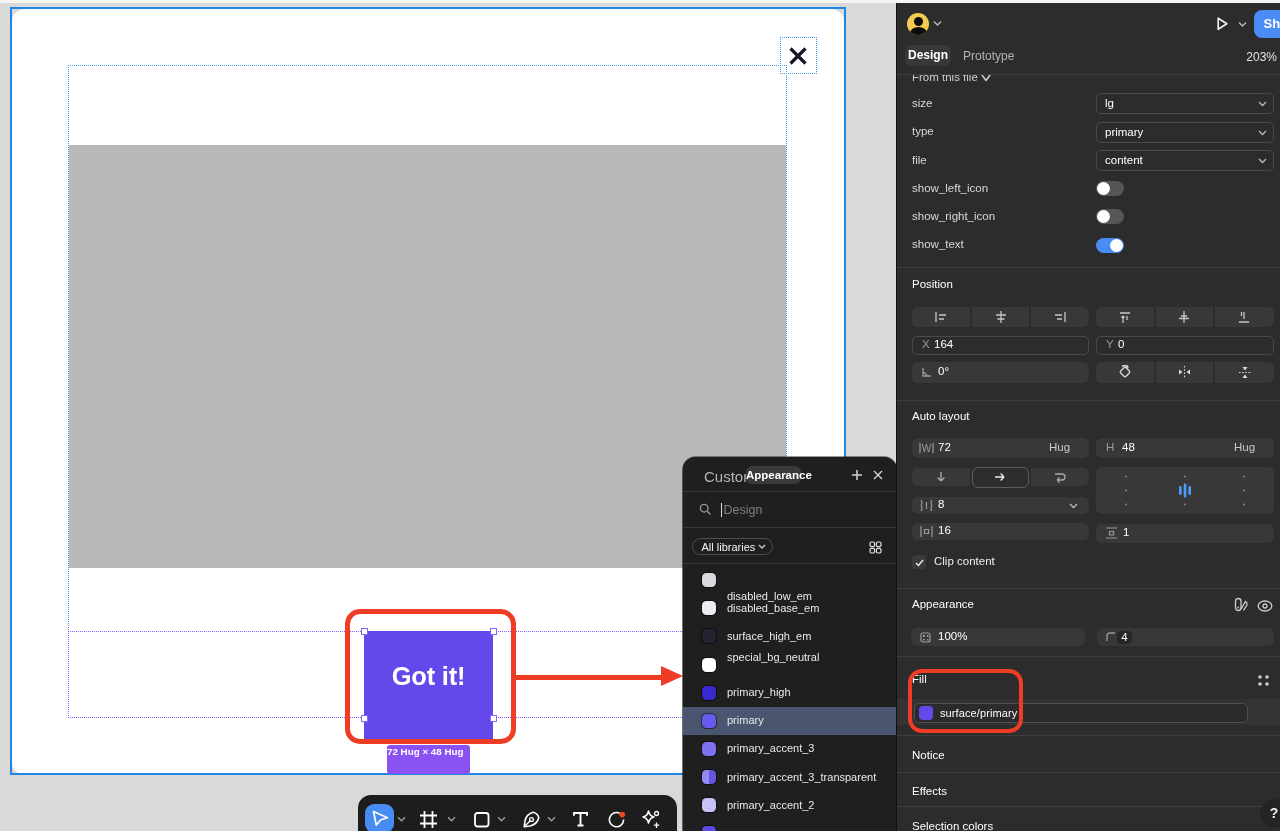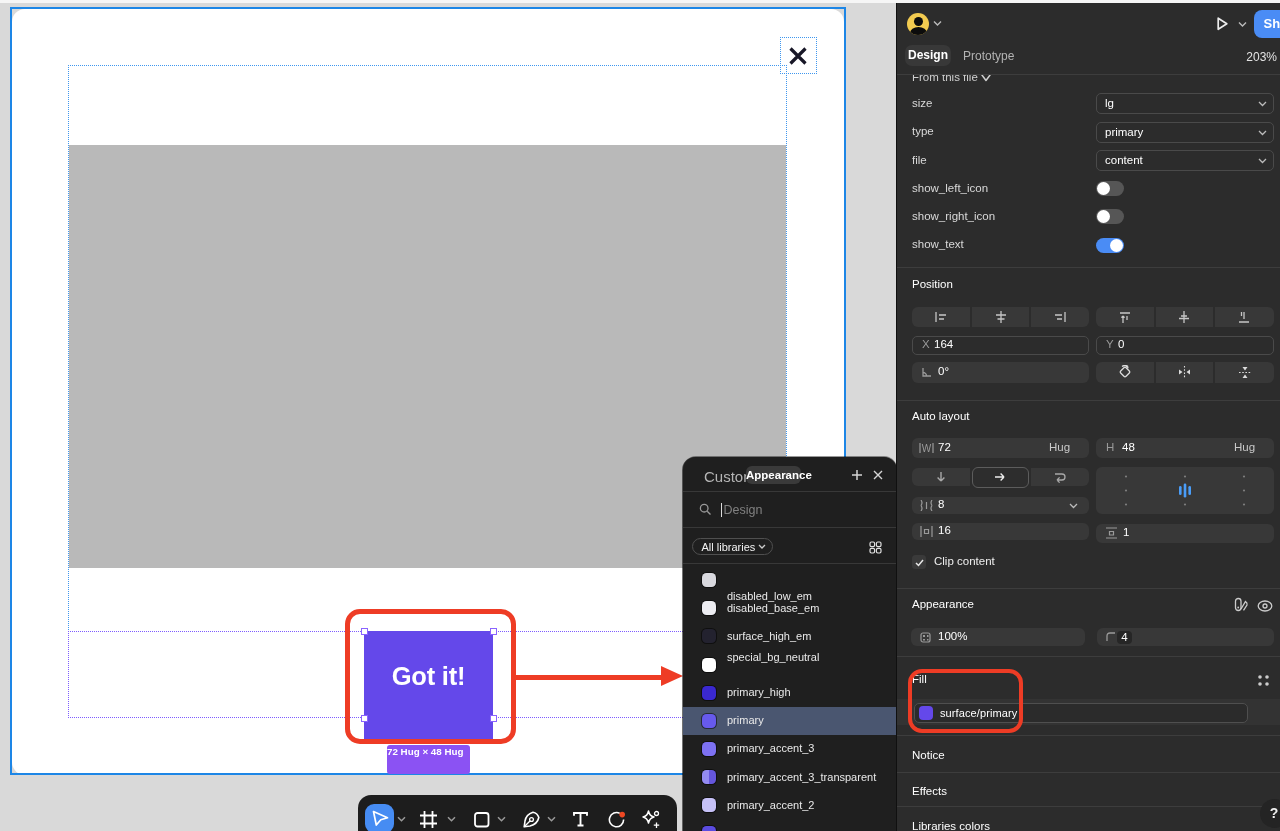--- a/index.html
+++ b/index.html
@@ -377,18 +377,18 @@
     <div class="abs" style="left:0;top:696px;width:384px;height:26px;background:#333333"></div>
     <div class="abs" style="left:17px;top:699.5px;width:334px;height:20px;background:#2b2b2b;border:1px solid #4f4f4f;border-radius:5px">
       <div class="abs" style="left:4px;top:2.5px;width:14px;height:14px;background:#6448ea;border-radius:4px"></div>
       <div class="abs" style="left:25px;top:3.5px;color:#fff;font-size:11px;font-weight:400;letter-spacing:0.1px">surface/primary</div>
     </div>
     <div class="abs sdiv" style="top:732px"></div>
     <div class="abs shead" style="top:746px">Notice</div>
     <div class="abs sdiv" style="top:768.5px"></div>
     <div class="abs shead" style="top:782px">Effects</div>
     <div class="abs sdiv" style="top:802.5px"></div>
-    <div class="abs shead" style="top:817px">Libraries colors</div>
+    <div class="abs shead" style="top:817px">Selection colors</div>
     <div class="abs" style="left:362.5px;top:796px;width:29px;height:29px;border-radius:50%;background:#242424;color:#efefef;font-size:14px;font-weight:700;text-align:center;line-height:29px">?</div>
 
     <div class="abs" style="left:11px;top:666px;width:115px;height:64px;border:4.5px solid #ee3c25;border-radius:14px"></div>
   </div>
 </div>
 
 </body></html>

